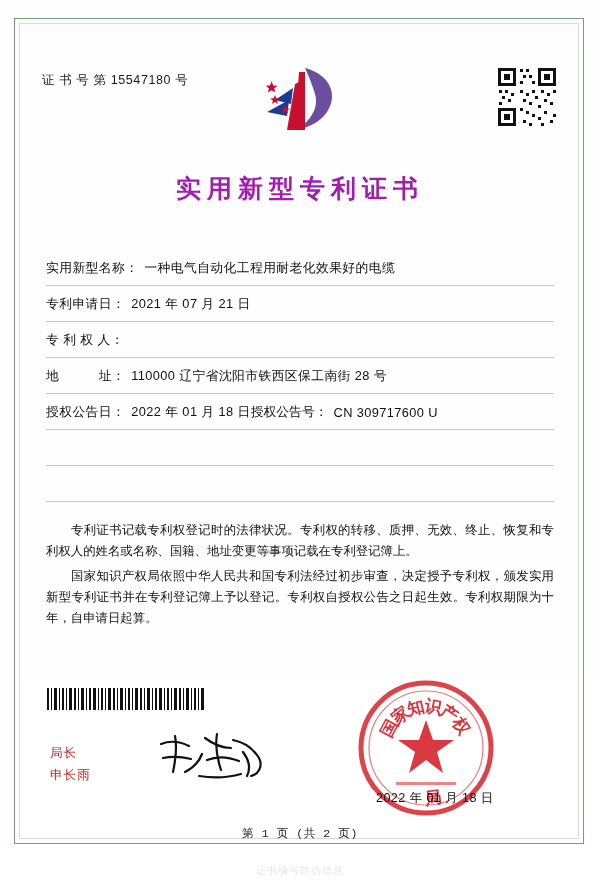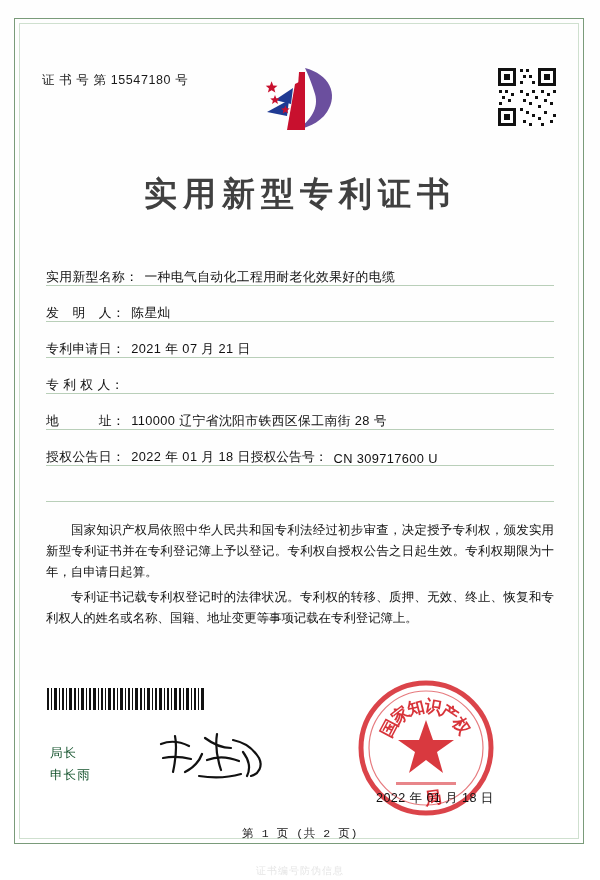--- a/index.html
+++ b/index.html
@@ -67,36 +67,36 @@
     height: 62px;
   }
 
   
   .title {
     position: absolute;
     left: 0; right: 0;
     top: 172px;
     text-align: center;
     font-family: "DejaVu Serif", "Liberation Serif", serif;
-    font-size: 33px;
+    font-size: 25px;
     font-weight: bold;
     letter-spacing: 6px;
-    color: #404040;
+    color: #a21caf;
   }
 
   
   .fields {
     position: absolute;
     left: 46px;
     top: 250px;
     width: 508px;
   }
   .field-row {
     display: flex;
-    align-items: flex-end;
+    align-items: center;
     height: 36px;
     font-size: 12.8px;
     color: #111;
   }
   .field-label {
     white-space: nowrap;
     letter-spacing: 0.4px;
   }
   .field-value {
     margin-left: 6px;
@@ -148,21 +148,21 @@
   }
 
   
   .director {
     position: absolute;
     left: 50px;
     top: 742px;
     font-size: 12.6px;
     line-height: 22px;
     letter-spacing: 1px;
-    color: #14532d;
+    color: #b91c1c;
   }
   .signature {
     position: absolute;
     left: 155px;
     top: 728px;
     width: 118px;
     height: 56px;
   }
 
   
@@ -276,24 +276,20 @@
 
   <div class="title">实用新型专利证书</div>
 
   <div class="fields">
 
     <div class="field-row">
       <span class="field-label">实用新型名称：</span>
       <span class="field-value">一种电气自动化工程用耐老化效果好的电缆</span>
     </div>
 
-    <div class="field-row">
-      <span class="field-label">发　明　人：</span>
-      <span class="field-value">陈星灿</span>
-    </div>
 
 
     <div class="field-row">
       <span class="field-label">专利申请日：</span>
       <span class="field-value">2021 年 07 月 21 日</span>
     </div>
 
     <div class="field-row">
       <span class="field-label">专 利 权 人：</span>
     </div>
@@ -313,22 +309,22 @@
 
   <div class="field-underline" style="top:285px;"></div>
   <div class="field-underline" style="top:321px;"></div>
   <div class="field-underline" style="top:357px;"></div>
   <div class="field-underline" style="top:393px;"></div>
   <div class="field-underline" style="top:429px;"></div>
   <div class="field-underline" style="top:465px;"></div>
   <div class="field-underline" style="top:501px;"></div>
 
   <div class="paragraphs">
+    <p>专利证书记载专利权登记时的法律状况。专利权的转移、质押、无效、终止、恢复和专利权人的姓名或名称、国籍、地址变更等事项记载在专利登记簿上。</p>
     <p>国家知识产权局依照中华人民共和国专利法经过初步审查，决定授予专利权，颁发实用新型专利证书并在专利登记簿上予以登记。专利权自授权公告之日起生效。专利权期限为十年，自申请日起算。</p>
-    <p>专利证书记载专利权登记时的法律状况。专利权的转移、质押、无效、终止、恢复和专利权人的姓名或名称、国籍、地址变更等事项记载在专利登记簿上。</p>
   </div>
 
   <div class="barcode">
     <svg viewBox="0 0 160 22" width="160" height="22" aria-hidden="true">
       <g fill="#111">
         <rect x="0" y="0" width="2" height="22"></rect>
           <rect x="4" y="0" width="1" height="22"></rect>
         <rect x="7" y="0" width="3" height="22"></rect>
           <rect x="12" y="0" width="1" height="22"></rect>
         <rect x="15" y="0" width="2" height="22"></rect>

